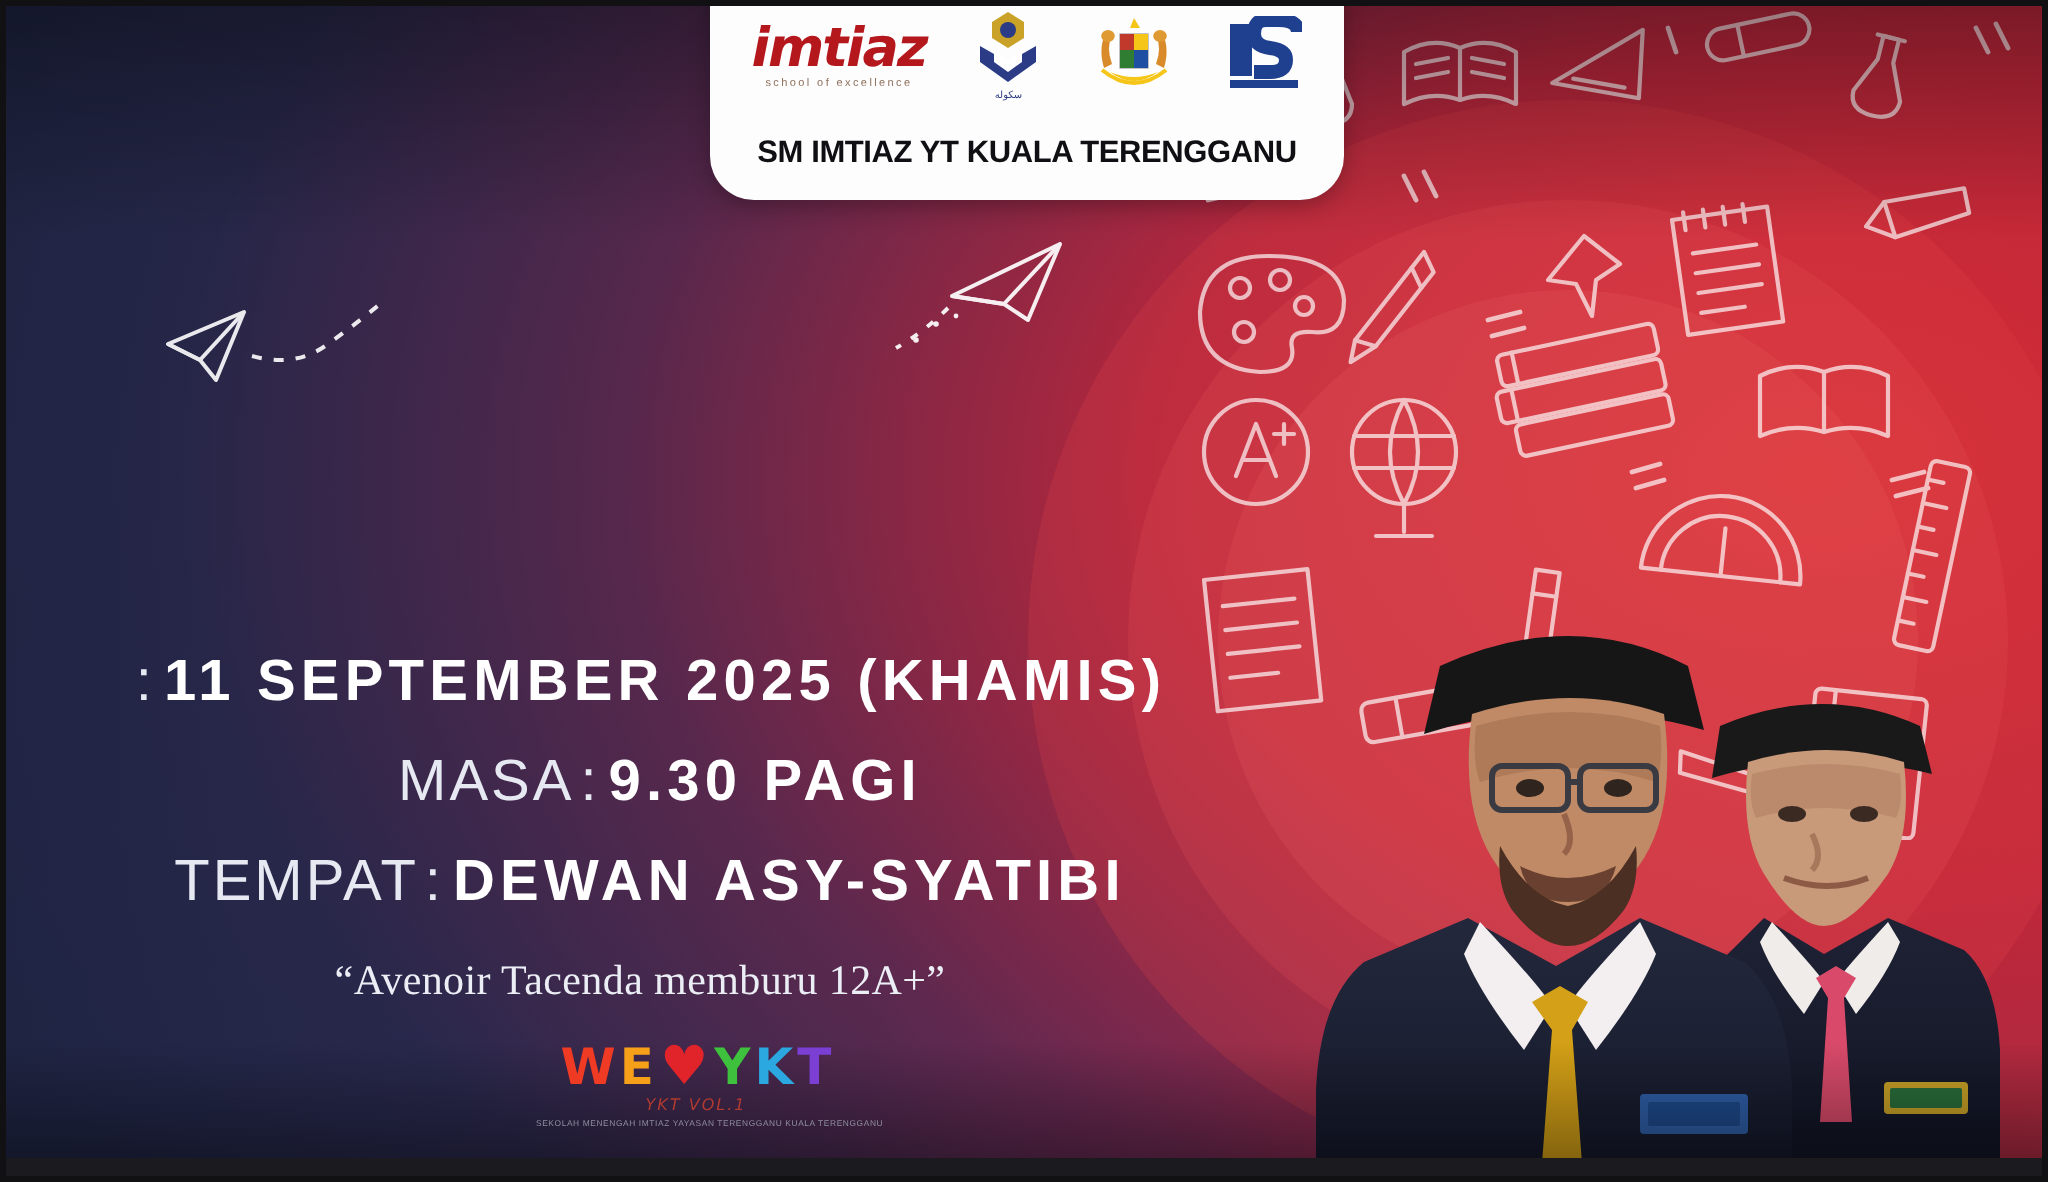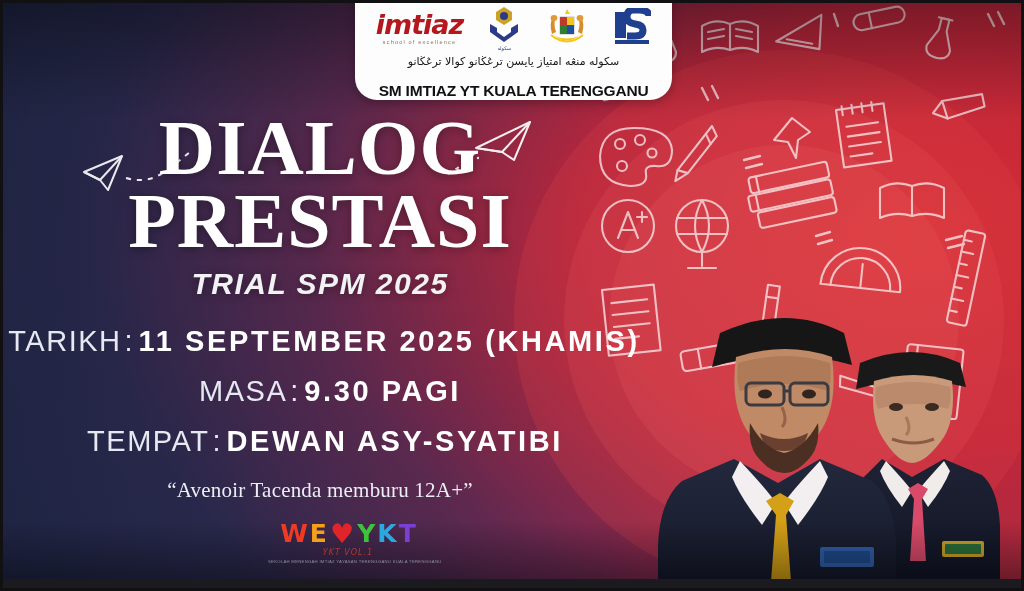--- a/index.html
+++ b/index.html
@@ -495,33 +495,26 @@
         </svg>
       </div>
       <div class="logo-is">
         <svg width="38" height="40" viewBox="0 0 38 40">
           <path d="M2 4 L13 4 L13 30 L2 30 Z" fill="#1f3f8f"></path>
           <path d="M36 8 Q36 2 26 2 L20 2 Q14 2 14 9 Q14 15 22 16 Q30 17 30 22 Q30 28 22 28 L14 28" fill="none" stroke="#1f3f8f" stroke-width="7"></path>
           <rect x="2" y="32" width="34" height="4" fill="#1f3f8f"></rect>
         </svg>
       </div>
     </div>
-    <div class="badge-jawi">سکوله منڠه امتياز يايسن ترڠڬانو کوالا ترڠڬانو</div>
     <div class="badge-name">SM IMTIAZ YT KUALA TERENGGANU</div>
   </div>
 
-  <div class="title-block">
-    <div class="title-line">DIALOG</div>
-    <div class="title-line">PRESTASI</div>
-    <div class="subtitle">TRIAL SPM 2025</div>
-  </div>
 
   <div class="details">
     <div class="det-row row-tarikh">
-      <span class="det-label">TARIKH</span>
       <span class="det-colon">:</span>
       <span class="det-value">11 SEPTEMBER 2025 (KHAMIS)</span>
     </div>
     <div class="det-row row-masa">
       <span class="det-label">MASA</span>
       <span class="det-colon">:</span>
       <span class="det-value">9.30 PAGI</span>
     </div>
     <div class="det-row row-tempat">
       <span class="det-label">TEMPAT</span>

